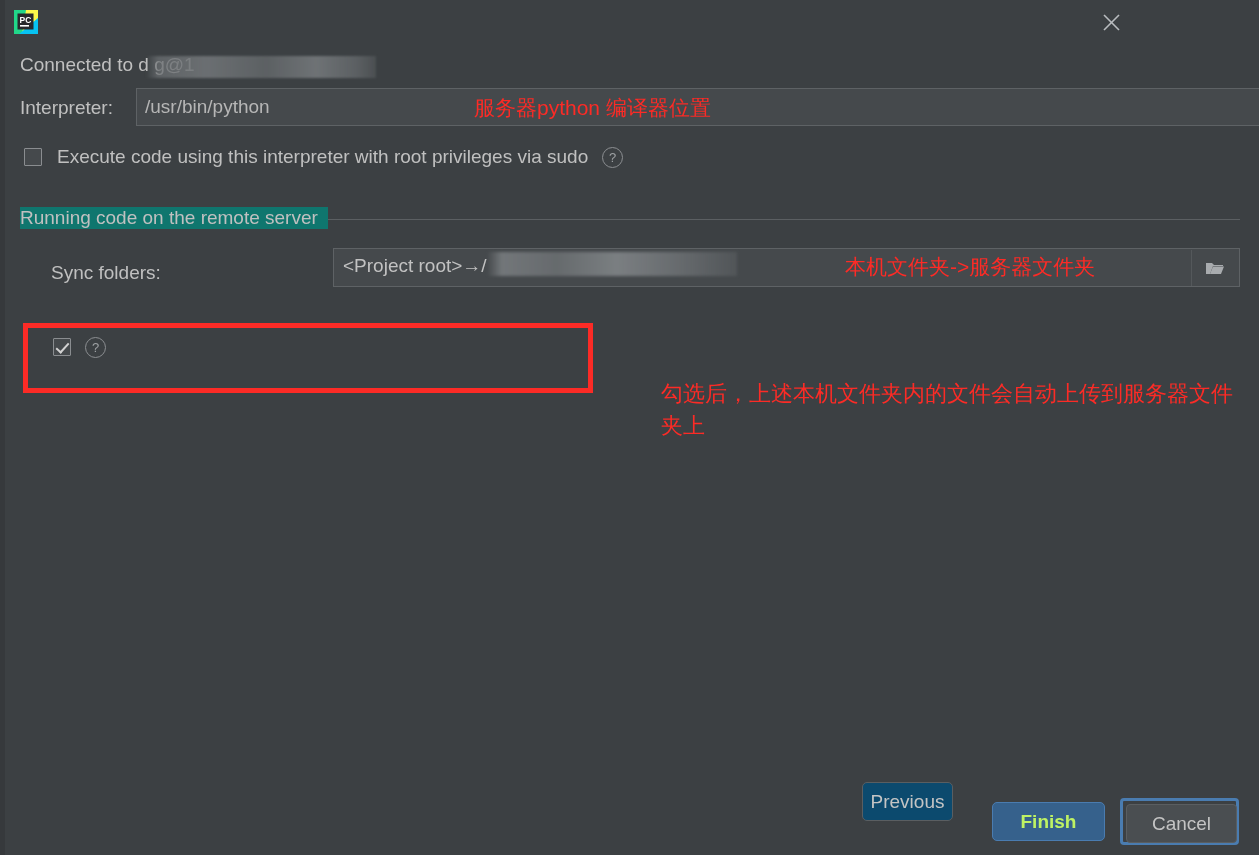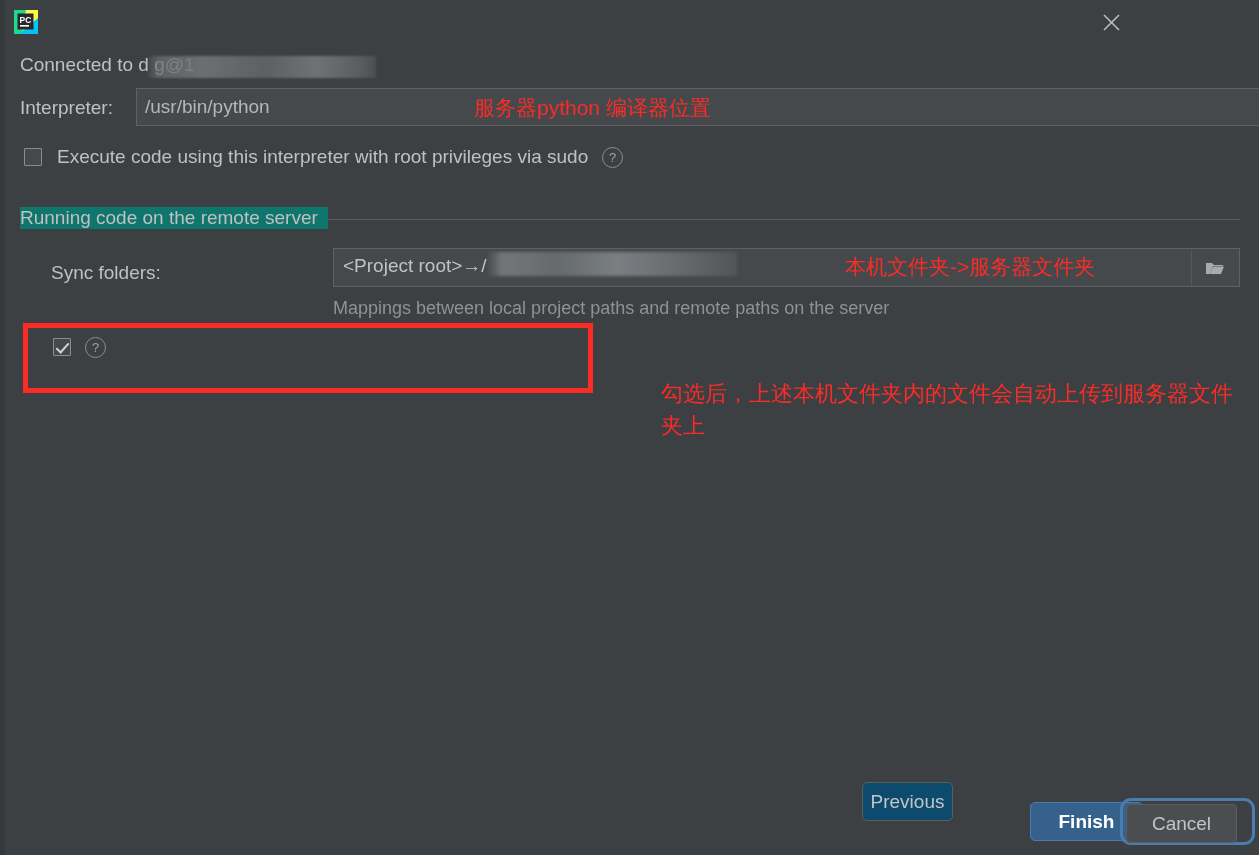--- a/index.html
+++ b/index.html
@@ -269,30 +269,29 @@
   .btn-prev {
     left: 862px; top: 782px; width: 91px;
     background: #0c4a6e;
     border: 1px solid #5a5e61;
     color: #c4c4c4;
   }
   .btn-finish {
     left: 992px; top: 802px; width: 113px;
     background: #36618c;
     border: 1px solid #4a7cb0;
-    color: #ffffff;
+    color: #bef264;
     font-weight: bold;
-    margin-left: 38px;
   }
   .btn-cancel-wrap {
     position: absolute;
     left: 1120px; top: 798px;
-    width: 135px; height: 47px;
+    width: 119px; height: 47px;
     border: 3px solid #4a7cb0;
-    border-radius: 11px;
+    border-radius: 4px;
     box-sizing: border-box;
   }
   .btn-cancel {
     position: absolute;
     left: 3px; top: 3px;
     width: 111px; height: 39px;
     background: #4a4e51;
     border: 1px solid #5a5e61;
     border-radius: 4px;
     box-sizing: border-box;
@@ -360,21 +359,20 @@
   <div class="field-sync">
     <div class="val">&lt;Project root&gt;→/</div>
     <div class="browse-btn">
       <svg width="20" height="16" viewBox="0 0 20 16">
         <path d="M1 14 V3 H7 L9 5 H18 V6 H8 L5 14 Z" fill="#a8abae"></path>
         <path d="M5 14 L8 6.5 H19 L16 14 Z" fill="#a8abae"></path>
       </svg>
     </div>
   </div>
   <div class="sync-blur"></div>
-  <div class="hint-mappings">Mappings between local project paths and remote paths on the server</div>
   <div class="ann ann-sync">本机文件夹-&gt;服务器文件夹</div>
 
   <div class="upload-row">
     <div class="cb checked"></div>
     <div class="help-icon">?</div>
   </div>
   <div class="red-box"></div>
   <div class="ann ann-upload">勾选后，上述本机文件夹内的文件会自动上传到服务器文件夹上</div>
 
   <div class="btn btn-prev">Previous</div>

